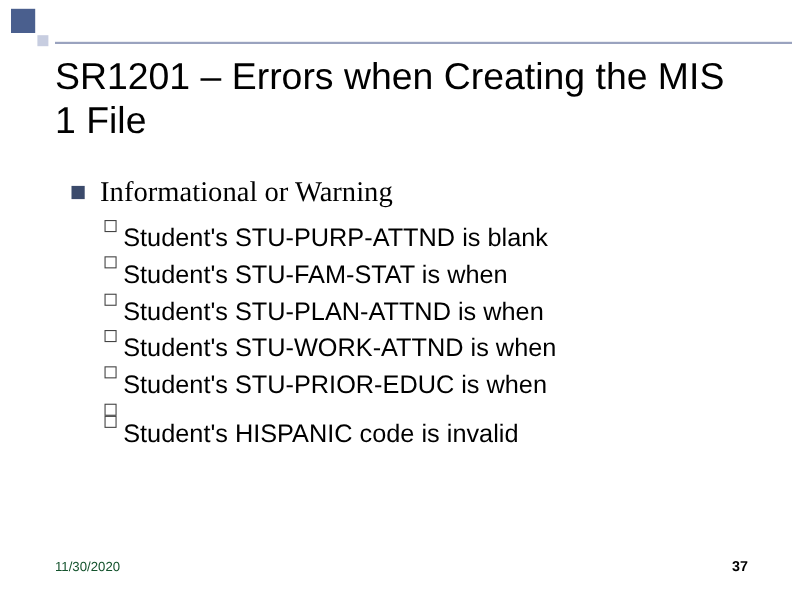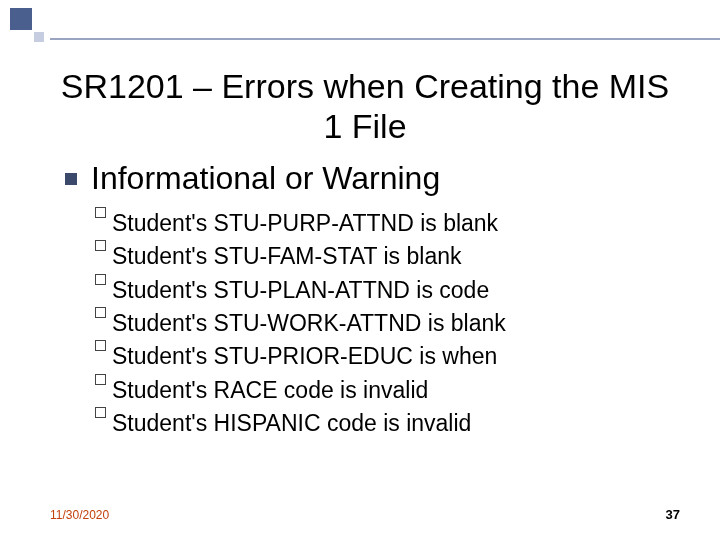--- a/index.html
+++ b/index.html
@@ -37,39 +37,39 @@
   .deco .line {
     position: absolute;
     top: 38px;
     left: 50px;
     width: 670px;
     height: 2px;
     background: #9aa3bf;
   }
   .title {
     position: absolute;
-    top: 66px;
+    top: 50px;
     left: 50px;
     right: 40px;
     font-size: 34px;
     line-height: 1.18;
     font-weight: 400;
-    text-align: center;
   }
   .content {
     position: absolute;
     top: 160px;
     left: 65px;
     right: 40px;
   }
   .level1 {
-    font-size: 32px;
+    font-size: 26px;
     margin-bottom: 10px;
     display: flex;
     align-items: center;
+    font-family: Liberation Serif, serif;
   }
   .bullet-square {
     display: inline-block;
     width: 12px;
     height: 12px;
     background: #3b4a6b;
     margin-right: 14px;
     flex-shrink: 0;
   }
   .level2-list {
@@ -92,21 +92,21 @@
   .footer {
     position: absolute;
     bottom: 18px;
     left: 50px;
     right: 40px;
     display: flex;
     justify-content: space-between;
     align-items: flex-end;
     font-size: 12px;
   }
-  .footer .date { color: #c2410c; }
+  .footer .date { color: #14532d; }
   .footer .page { font-weight: bold; font-size: 13px; margin-left: 44px; }
 </style>
 </head>
 <body>
 
 <div class="deco">
   <div class="big-square"></div>
   <div class="small-square"></div>
   <div class="line"></div>
 </div>
@@ -118,37 +118,36 @@
     <span class="bullet-square"></span>
     <span>Informational or Warning</span>
   </div>
   <div class="level2-list">
     <div class="level2">
       <span class="bullet-hollow"></span>
       <span>Student's STU-PURP-ATTND is blank</span>
     </div>
     <div class="level2">
       <span class="bullet-hollow"></span>
-      <span>Student's STU-FAM-STAT is blank</span>
+      <span>Student's STU-FAM-STAT is when</span>
     </div>
     <div class="level2">
       <span class="bullet-hollow"></span>
-      <span>Student's STU-PLAN-ATTND is code</span>
+      <span>Student's STU-PLAN-ATTND is when</span>
     </div>
     <div class="level2">
       <span class="bullet-hollow"></span>
-      <span>Student's STU-WORK-ATTND is blank</span>
+      <span>Student's STU-WORK-ATTND is when</span>
     </div>
     <div class="level2">
       <span class="bullet-hollow"></span>
       <span>Student's STU-PRIOR-EDUC is when</span>
     </div>
     <div class="level2">
       <span class="bullet-hollow"></span>
-      <span>Student's RACE code is invalid</span>
     </div>
     <div class="level2">
       <span class="bullet-hollow"></span>
       <span>Student's HISPANIC code is invalid</span>
     </div>
   </div>
 </div>
 
 <div class="footer">
   <span class="date">11/30/2020</span>

